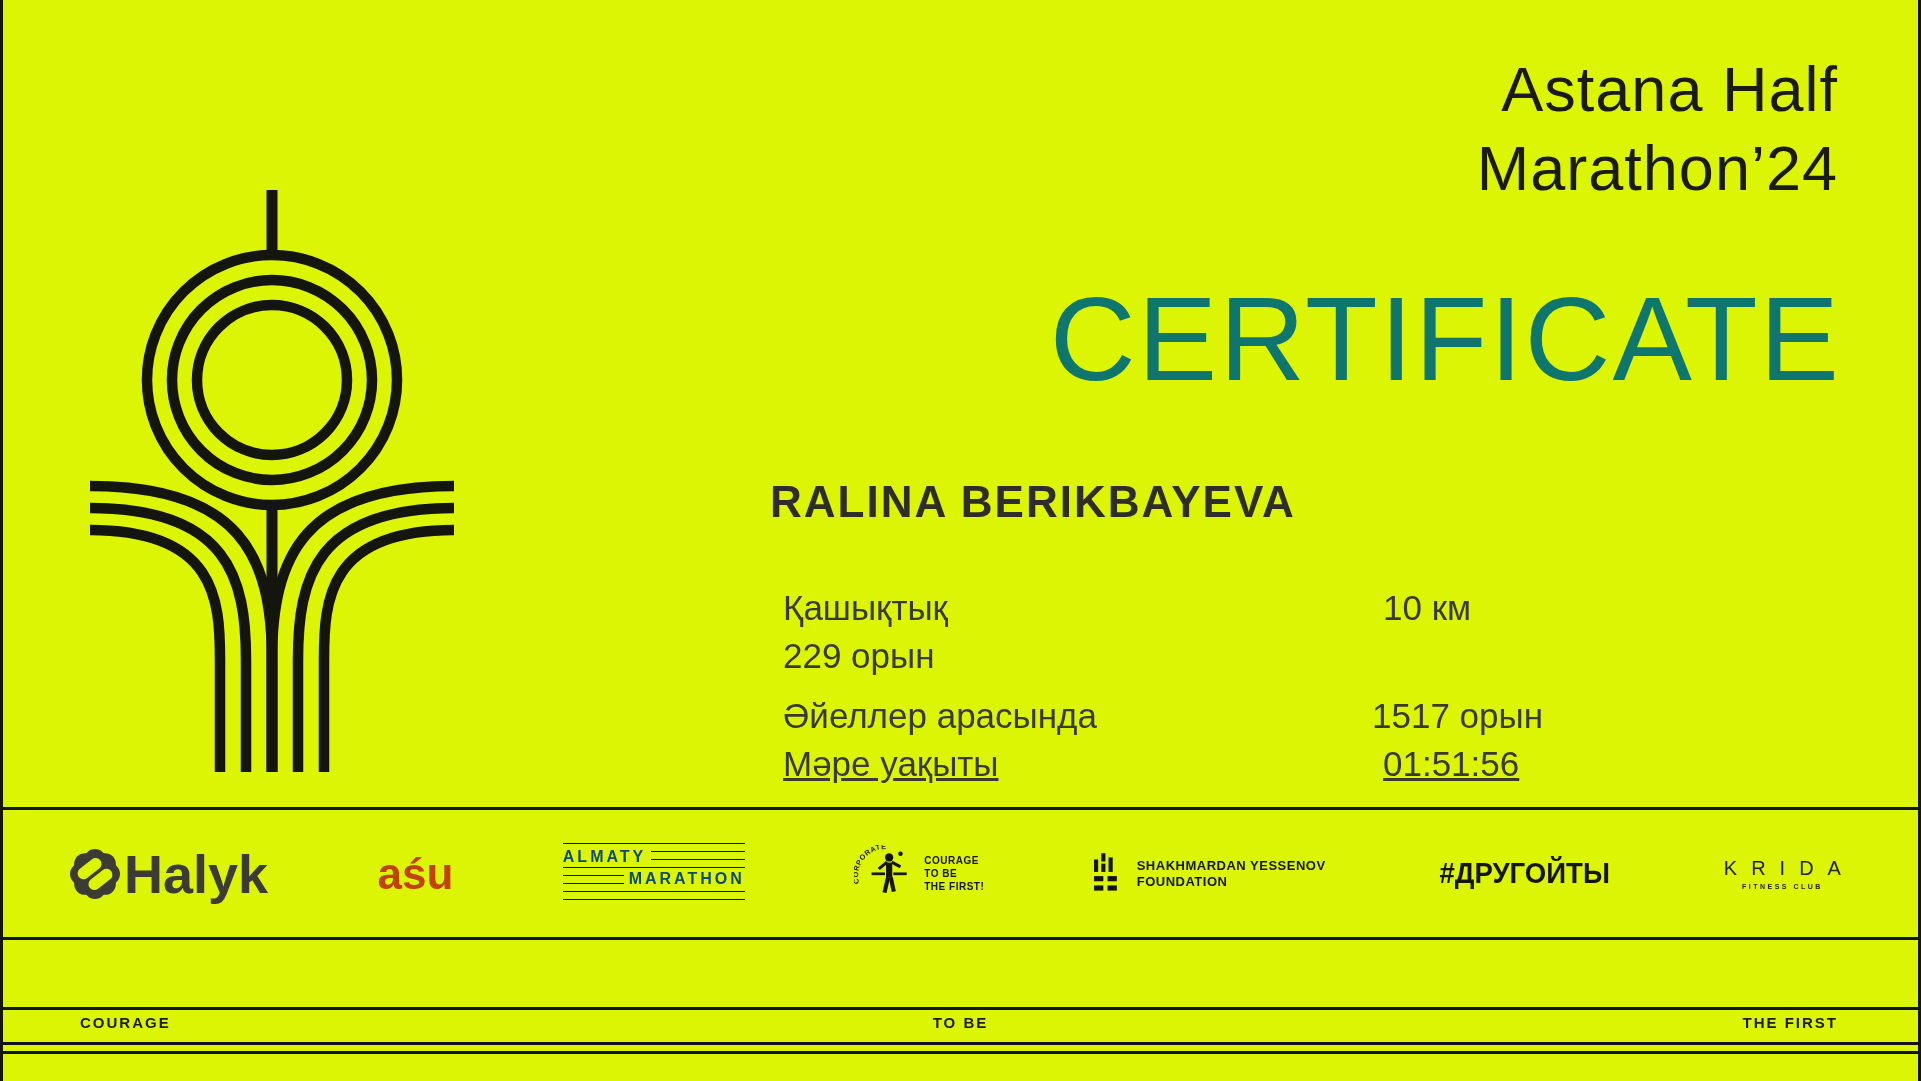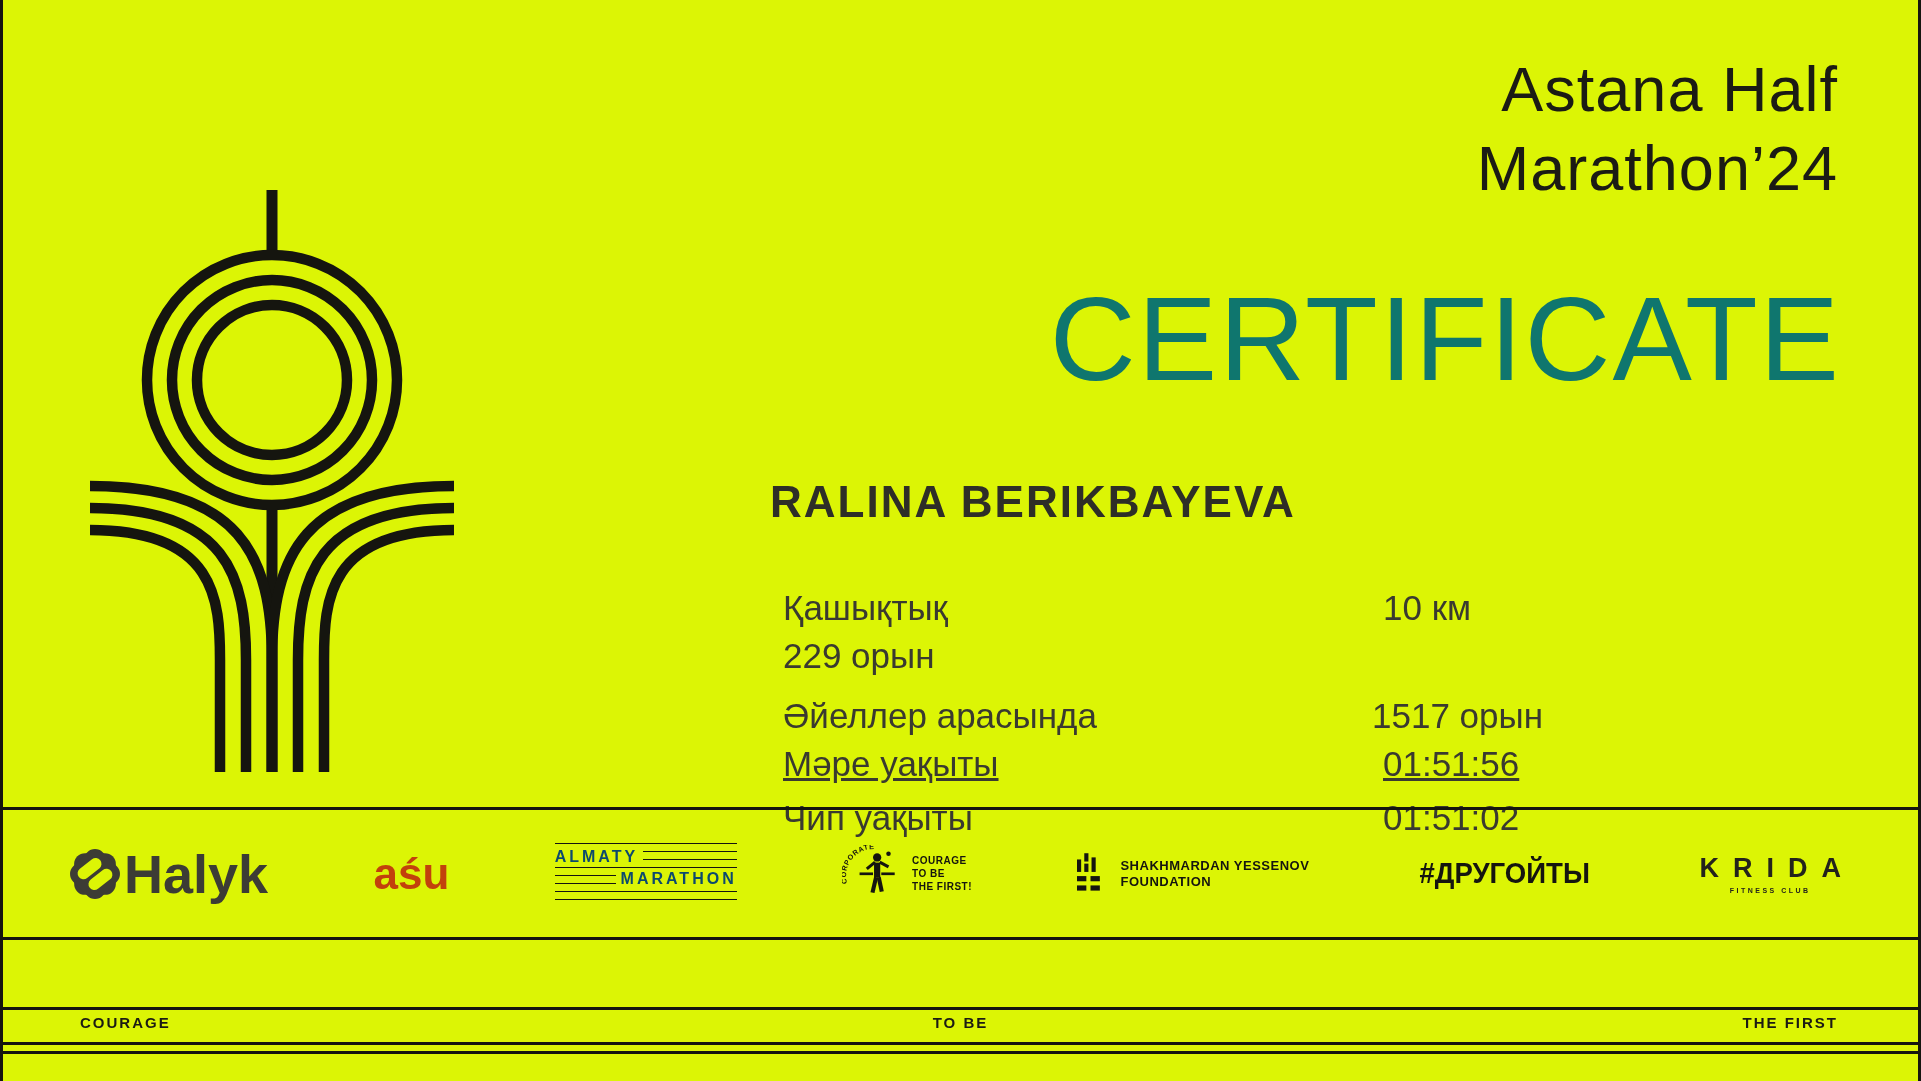--- a/index.html
+++ b/index.html
@@ -44,21 +44,21 @@
   .almaty span{ position:absolute; background:#DCF505; font-size:16px; font-weight:700;
     letter-spacing:3px; color:#0c4a6e; padding:1px 5px 1px 0;}
   .almaty .l1{ top:4px; left:0;}
   .almaty .l2{ top:26px; right:0; padding:1px 0 1px 5px;}
   .cfund{ gap:8px;}
   .cfund-tag{ font-size:10px; font-weight:700; line-height:13px; letter-spacing:0.5px; color:#15150f;}
   .yessenov{ gap:16px;}
   .yessenov-text{ font-size:13px; font-weight:700; line-height:16px; letter-spacing:0.5px; color:#15150f;}
   .drugoity-word{ font-size:29px; font-weight:800; color:#15150f; display:inline-block; transform:scaleX(.95);}
   .krida{ display:block; text-align:center;}
-  .krida-word{ font-size:27px; font-weight:700; letter-spacing:14px; color:#23231c; margin-right:-14px;}
+  .krida-word{ font-size:20px; font-weight:400; letter-spacing:14px; color:#23231c; margin-right:-14px;}
   .krida-sub{ font-size:7px; font-weight:700; letter-spacing:2.5px; color:#23231c; margin-top:3px;}
 
   .footer-text{ position:absolute; top:1014px; font-size:15px; font-weight:600;
     letter-spacing:2px; color:#1b1b14;}
   .footer-text.left{ left:80px;}
   .footer-text.center{ left:0; right:0; text-align:center;}
   .footer-text.right{ right:83px;}
 </style>
 </head>
 <body>
@@ -101,24 +101,20 @@
     <div class="result-row">
       <span class="result-value">229 орын</span>
     </div>
     <div class="result-row">
       <span class="result-label">Әйеллер арасында</span>
       <span class="result-value">1517 орын</span>
     </div>
     <div class="result-row">
       <span class="result-label">Мәре уақыты</span>
       <span class="result-value">01:51:56</span>
-    </div>
-    <div class="result-row">
-      <span class="result-label">Чип уақыты</span>
-      <span class="result-value">01:51:02</span>
     </div>
   </div>
 
   <div class="rule r1"></div>
   <div class="rule r2"></div>
 
   <div class="sponsors">
 
     <div class="sponsor halyk">
       <svg width="58" height="58" viewBox="0 0 64 64">

